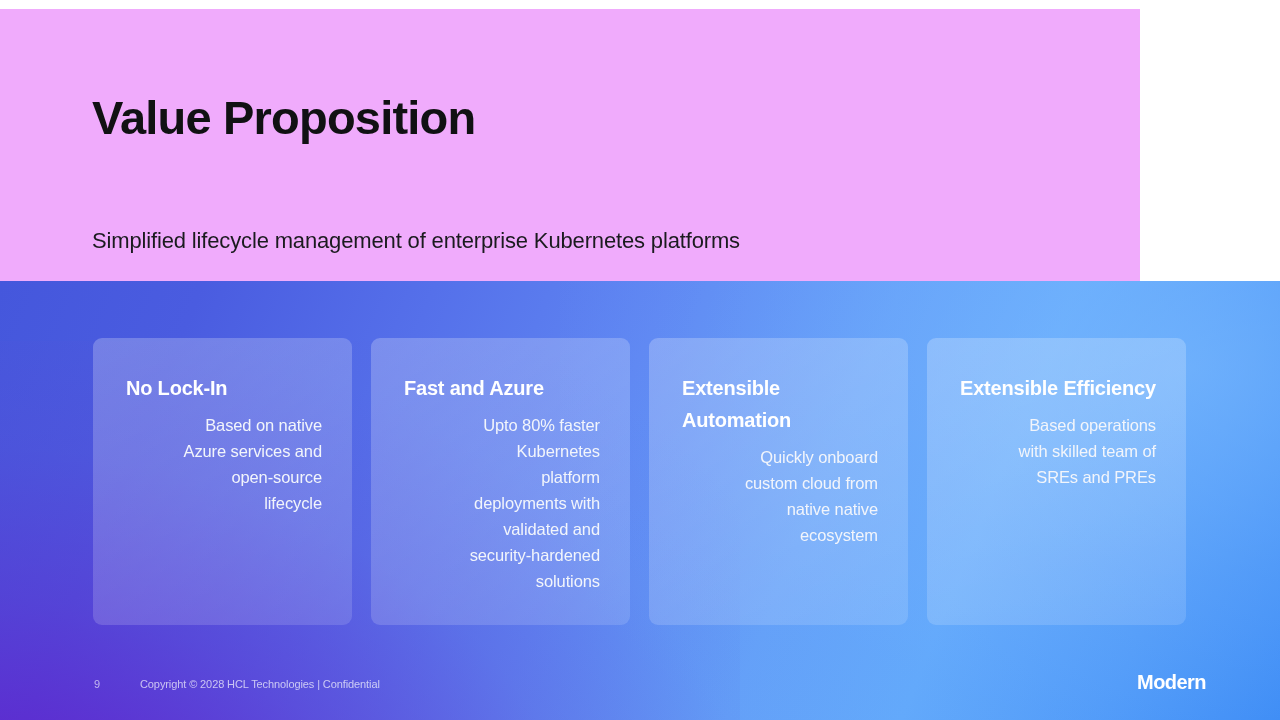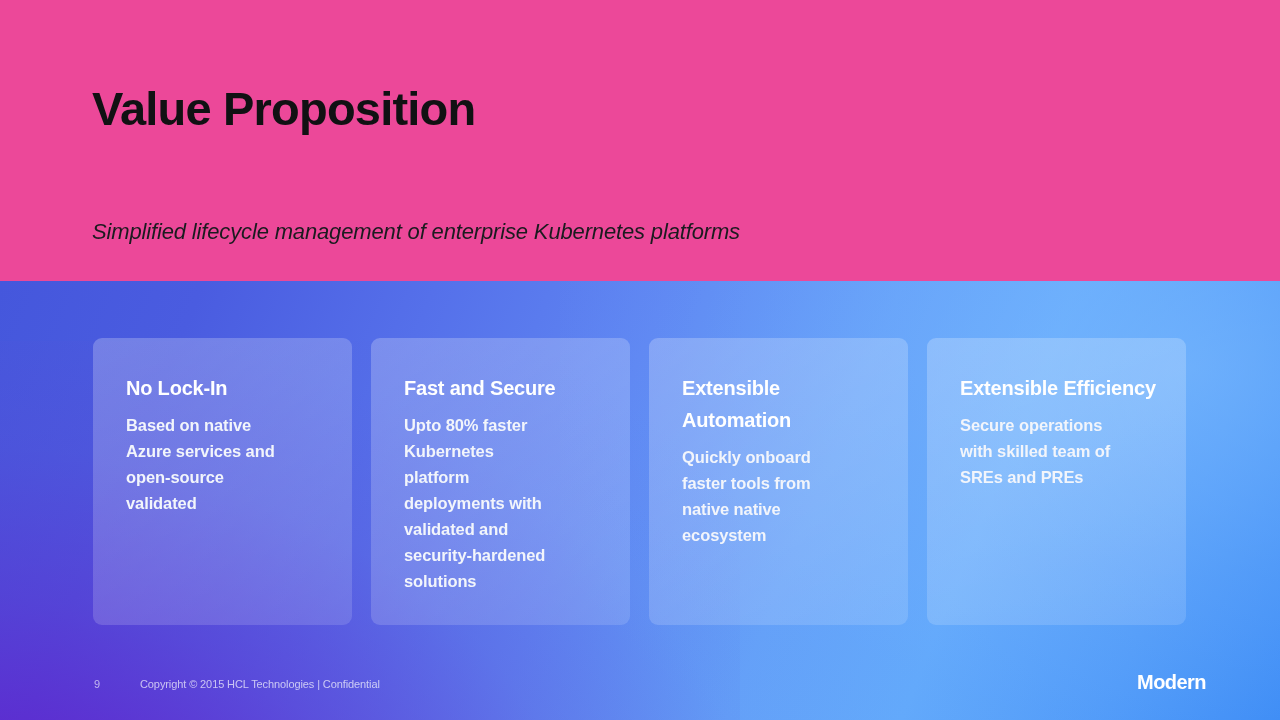--- a/index.html
+++ b/index.html
@@ -21,24 +21,24 @@
     inset: 0;
     width: 1280px;
     height: 720px;
     background: #ffffff;
   }
 
   
   .header-band {
     position: absolute;
     left: 0;
-    top: 0;
-    width: 1280px;
+    top: 9px;
+    width: 1140px;
     height: 281px;
-    background: #ec4899;
+    background: #f0abfc;
   }
 
   .page-title {
     position: absolute;
     left: 92px;
     top: 84px;
     font-size: 47px;
     font-weight: 700;
     letter-spacing: -0.8px;
     color: #111113;
@@ -49,21 +49,20 @@
   .page-subtitle {
     position: absolute;
     left: 92px;
     top: 218px;
     font-size: 22px;
     font-weight: 400;
     letter-spacing: -0.15px;
     color: #1b1b1f;
     line-height: 1.3;
     white-space: nowrap;
-    font-style: italic;
   }
 
   
   .gradient-panel {
     position: absolute;
     left: 0;
     top: 281px;
     width: 1280px;
     height: 439px;
     background:
@@ -142,25 +141,26 @@
     font-weight: 700;
     color: #ffffff;
     letter-spacing: -0.2px;
     line-height: 1.6;
     margin-bottom: 8px;
     padding-right: 22px;
   }
 
   .card-body {
     font-size: 16.5px;
-    font-weight: 700;
+    font-weight: 400;
     color: #f2f5fb;
     line-height: 1.58;
     letter-spacing: -0.1px;
-    padding-right: 4px;
+    padding-right: 30px;
+    text-align: right;
   }
 
   
   .card-body span { display: block; }
 
   
   .footer-page-number {
     position: absolute;
     left: 94px;
     top: 678px;
@@ -204,63 +204,63 @@
   <div class="gradient-panel"></div>
 
   <div class="cards">
 
     <div class="card">
       <div class="card-title">No Lock-In</div>
       <div class="card-body">
         <span>Based on native</span>
         <span>Azure services and</span>
         <span>open-source</span>
-        <span>validated</span>
-      </div>
-    </div>
-
-    <div class="card">
-      <div class="card-title">Fast and Secure</div>
+        <span>lifecycle</span>
+      </div>
+    </div>
+
+    <div class="card">
+      <div class="card-title">Fast and Azure</div>
       <div class="card-body">
         <span>Upto 80% faster</span>
         <span>Kubernetes</span>
         <span>platform</span>
         <span>deployments with</span>
         <span>validated and</span>
         <span>security-hardened</span>
         <span>solutions</span>
       </div>
     </div>
 
     <div class="card">
       <div class="card-title">
         <span>Extensible</span>
         <span>Automation</span>
       </div>
       <div class="card-body">
         <span>Quickly onboard</span>
-        <span>faster tools from</span>
+        <span>custom cloud from</span>
         <span>native native</span>
         <span>ecosystem</span>
       </div>
     </div>
 
     <div class="card">
       <div class="card-title">
         <span>Extensible</span>
         <span>Efficiency</span>
       </div>
       <div class="card-body">
-        <span>Secure operations</span>
+        <span>Based operations</span>
         <span>with skilled team of</span>
         <span>SREs and PREs</span>
       </div>
     </div>
 
   </div>
 
   <div class="footer-page-number">9</div>
 
-  <div class="footer-copyright">Copyright © 2015 HCL Technologies | Confidential</div>
+  <div class="footer-copyright">Copyright © 2028 HCL Technologies | Confidential</div>
 
   <div class="brand-logo">Modern</div>
 
 </div>
 
 </body></html>

